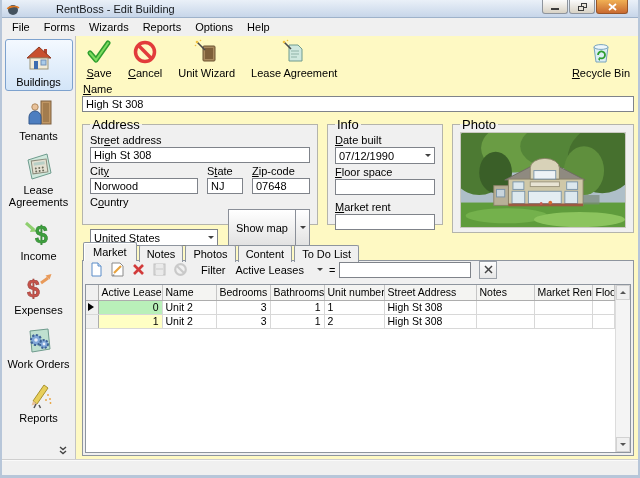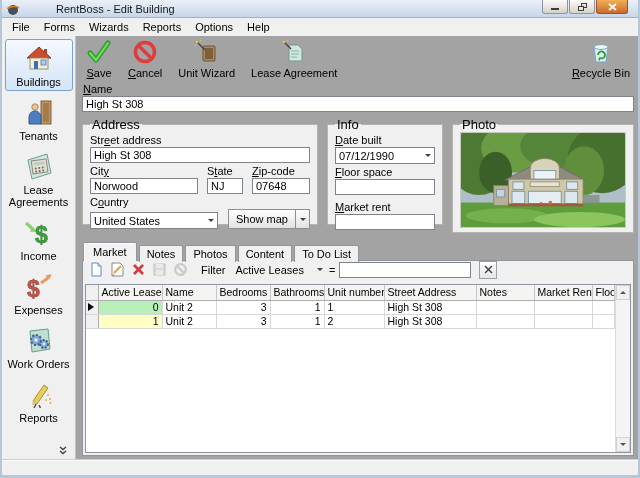--- a/index.html
+++ b/index.html
@@ -31,21 +31,21 @@
   
   .app-body{ flex:1; display:flex; min-height:0; }
   .sidebar{ width:74px; flex:0 0 74px; background:#f0f0f0; border-right:1px solid #c3c3c3;
     display:flex; flex-direction:column; align-items:center; padding-top:3px; position:relative;}
   .nav-item{ width:68px; padding:3px 0 2px; margin-bottom:2px; display:flex; flex-direction:column;
     align-items:center; border:1px solid transparent; border-radius:3px;}
   .nav-item.selected{ background:linear-gradient(#f4f9ff,#d3e5f8); border-color:#7da2ce;}
   .nav-label{ font-size:11px; text-align:center; line-height:12px; margin-top:1px;}
   .sidebar-chevron{ position:absolute; bottom:3px; right:6px; width:12px; height:10px;}
   
-  .main{ flex:1; display:flex; flex-direction:column; min-width:0; background:#a3a3a3;}
+  .main{ flex:1; display:flex; flex-direction:column; min-width:0; background:#fef9c3;}
   .toolbar{ height:46px; flex:0 0 46px; display:flex; align-items:flex-start; padding:3px 8px 0 10px; gap:16px;}
   .tool-btn{ display:flex; flex-direction:column; align-items:center; font-size:11px;}
   .tool-btn .t-label{ margin-top:0px;}
   .tool-recycle{ margin-left:auto;}
   .name-label{ padding:1px 0 1px 7px; height:14px;}
   .name-input-wrap{ padding:0 4px 3px 6px;}
   .txt{ width:100%; height:16px; border:1px solid #7f838a; background:#fff; font:11px "Liberation Sans",sans-serif; padding:0 3px; outline:none;}
   
   .form-row{ display:flex; align-items:flex-start; padding:2px 4px 0 6px; gap:9px; height:122px; flex:0 0 122px;}
   fieldset{ border:1px solid #b4b4ac; margin:0; padding:0px 7px 5px 7px; background:#f0f0f0;}
@@ -57,21 +57,21 @@
   .city-row{ display:flex; gap:9px;align-items:center;}
   .city-col{ flex:1;}
   .state-col{ width:36px; flex:0 0 36px;}
   .zip-col{ width:58px; flex:0 0 58px;}
   .country-row{ display:flex; align-items:flex-end; gap:10px;}
   .combo{ position:relative; height:17px; border:1px solid #7f838a; background:#fff; display:flex; align-items:center; padding:0 14px 0 3px; white-space:nowrap; overflow:hidden;}
   .combo .arr{ position:absolute; right:3px; top:6px;}
   .arr{ width:0; height:0; border:3.5px solid transparent; border-top-color:#404040; border-bottom-width:0;}
   .country-combo{ flex:1;}
   .showmap-group{ display:flex; }
-  .btn{ height:20px; border:1px solid #8a8f98; background:linear-gradient(#ffffff,#e2e2e2); display:flex; align-items:center; padding:0 7px; font-size:11px;}
+  .btn{ height:37px; border:1px solid #8a8f98; background:linear-gradient(#ffffff,#e2e2e2); display:flex; align-items:center; padding:0 7px; font-size:11px;}
   .btn-arrow{ width:14px; justify-content:center; padding:0; border-left:none;}
   .photo-box{ width:100%; height:96px; border:1px solid #c9c9c1; background:#b8c8d0; overflow:hidden;}
   .photo-box svg{ display:block; width:100%; height:100%;}
   
   .tabs-row{ display:flex; padding:5px 0 0 7px; position:relative; z-index:2; flex:0 0 22px; align-items:flex-end;}
   .tab{ border:1px solid #8e959e; border-bottom:none; background:#f0f0f0; padding:2px 7px 2px;
     border-radius:2px 2px 0 0; margin-right:2px; position:relative; top:1px; }
   .tab.active{ top:0px; padding:3px 9px 3px; background:#f2f2f2; box-shadow:inset 1px 1px 0 #ffffff; z-index:3;}
   .tab-panel{ flex:1; margin:0 4px 3px 6px; border:1px solid #8e959e; margin-top:-1px; background:#f0f0f0;
     display:flex; flex-direction:column; min-height:0; position:relative; z-index:1;}

